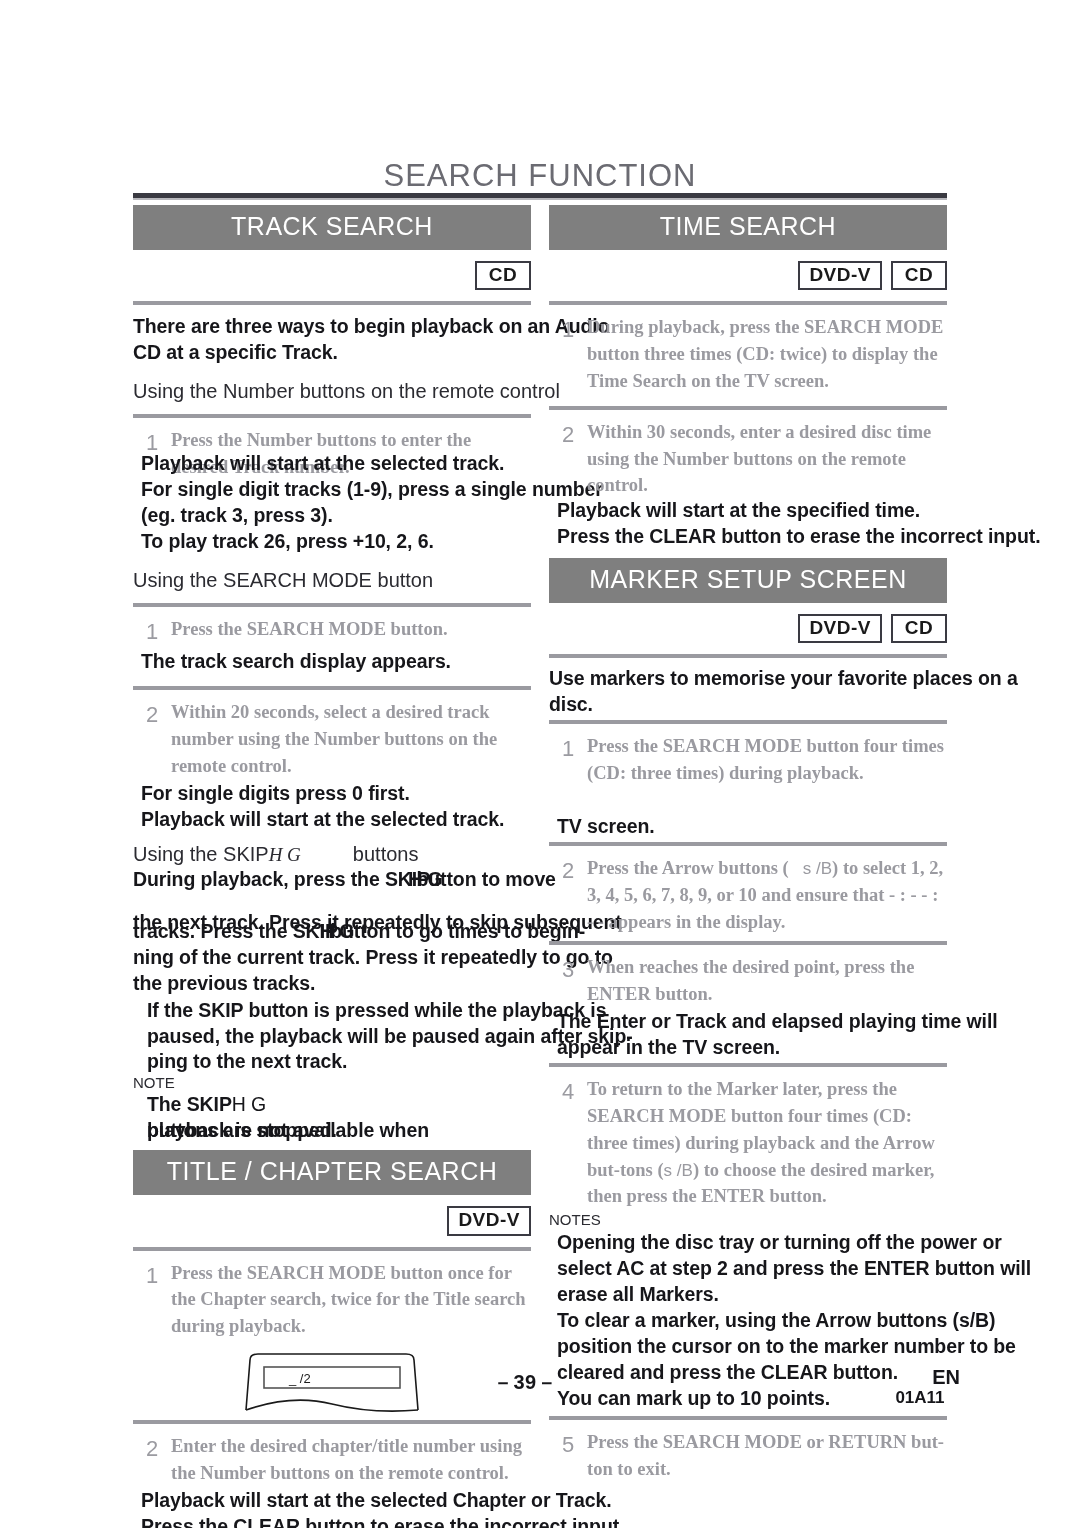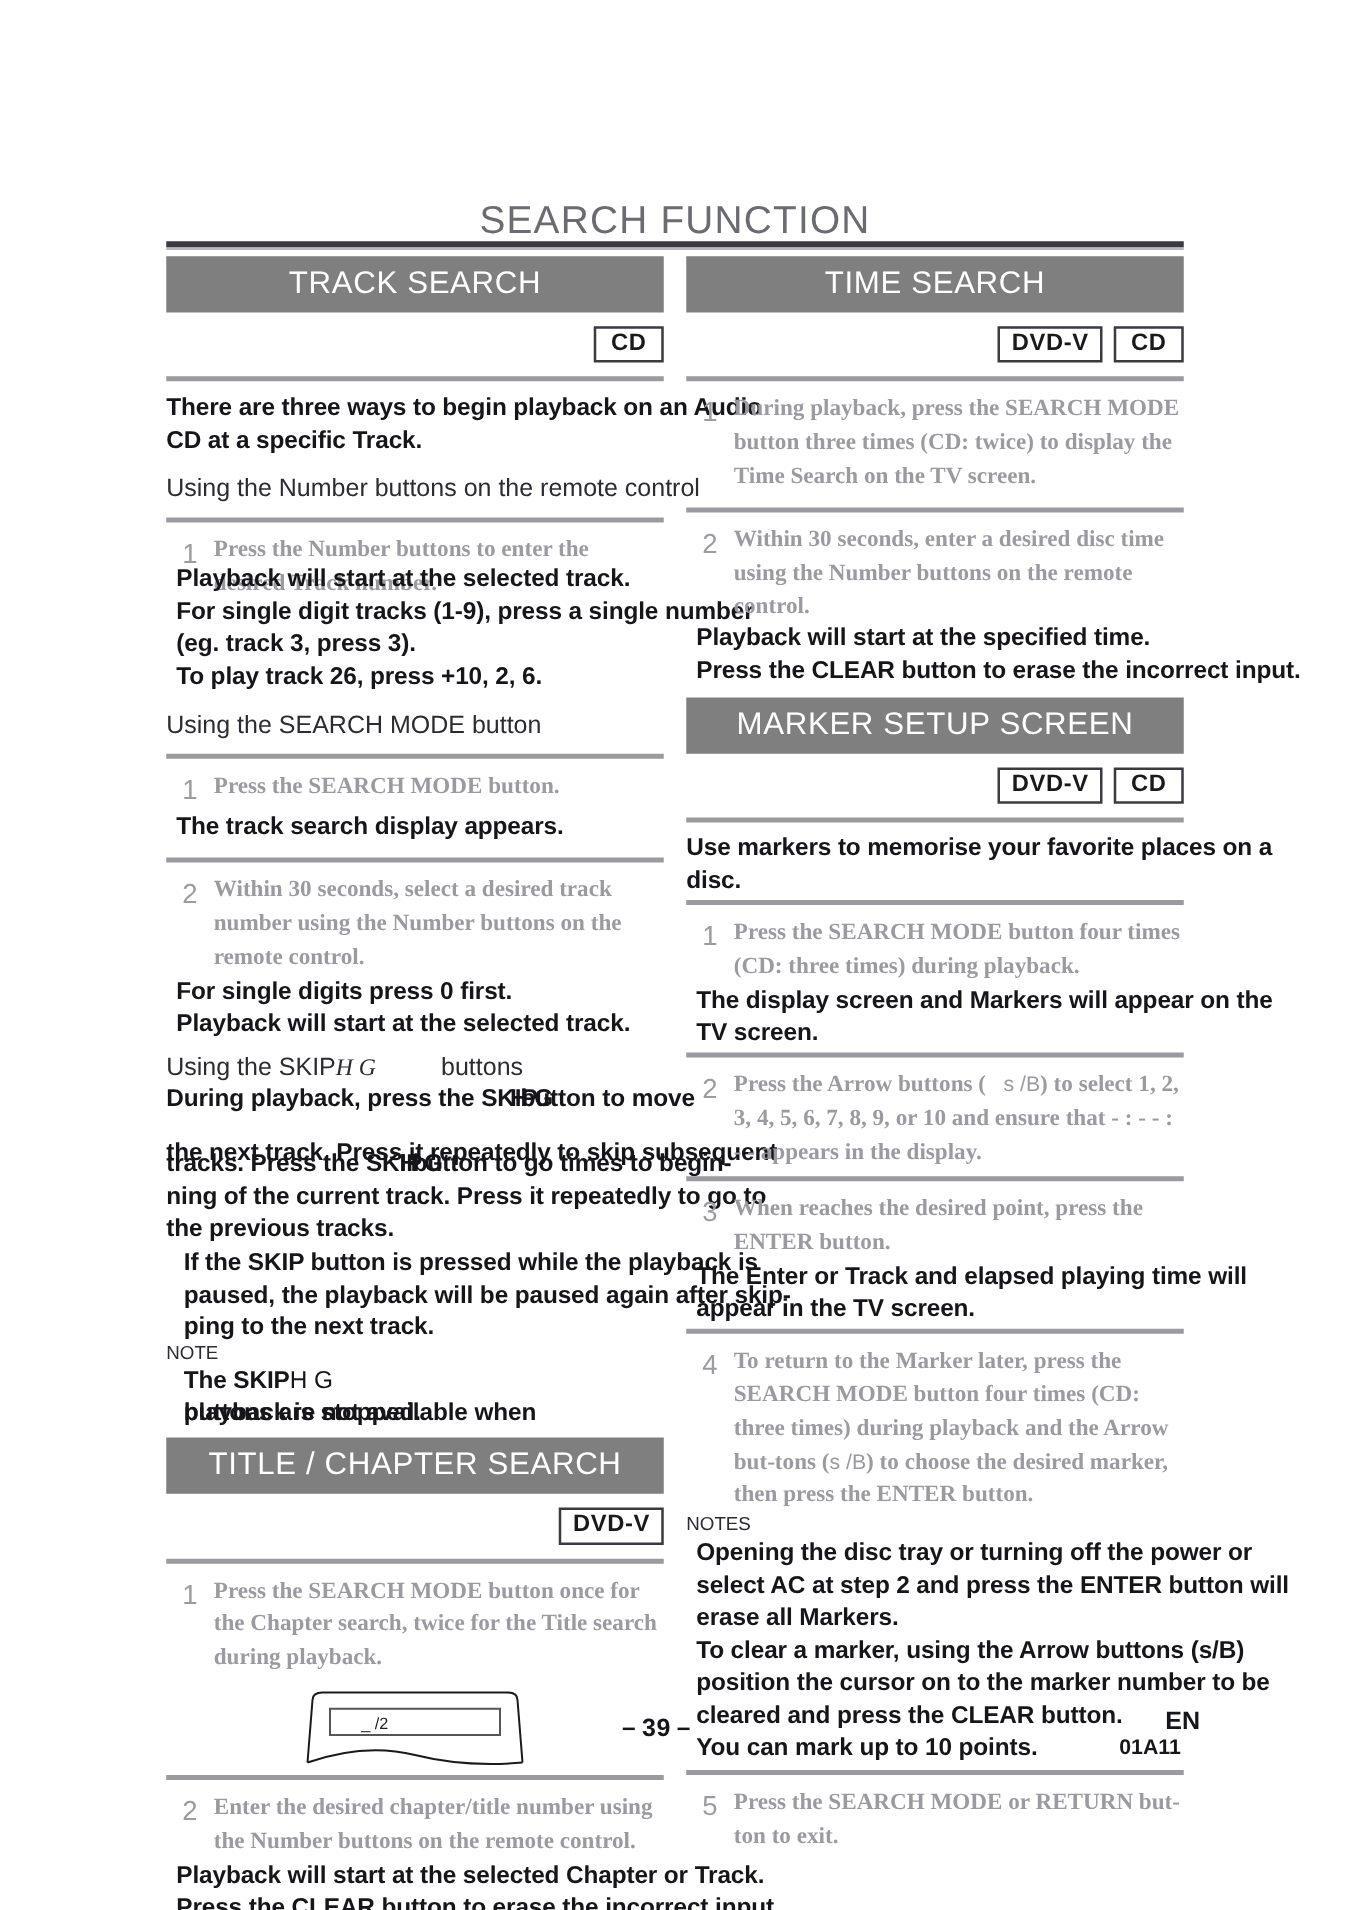--- a/index.html
+++ b/index.html
@@ -177,21 +177,21 @@
     <div class="step">
       <div class="step-num">1</div>
       <div class="step-body">Press the SEARCH MODE button.</div>
     </div>
     <div class="bold" style="margin-left:8px; margin-top:2px;">The track search display appears.</div>
 
     <div class="rule"></div>
 
     <div class="step">
       <div class="step-num">2</div>
-      <div class="step-body">Within 30 seconds, select a desired track number using the Number buttons on the remote control.</div>
+      <div class="step-body">Within 20 seconds, select a desired track number using the Number buttons on the remote control.</div>
     </div>
 
     <div style="position:relative; height:56px; margin-top:2px;">
       <div class="bold" style="position:absolute; left:8px; top:0;">For single digits press 0 first.</div>
       <div class="bold" style="position:absolute; left:8px; top:26px;">Playback will start at the selected track.</div>
     </div>
 
     <div class="subhead" style="margin-top:6px;">
       <span>Using the SKIP</span><span class="sym" style="font-size:19px;">H G</span><span style="display:inline-block;width:52px;"></span><span>buttons</span>
     </div>
@@ -302,21 +302,20 @@
     </div>
 
     <div class="rule" style="margin-top:0;"></div>
 
     <div class="step">
       <div class="step-num">1</div>
       <div class="step-body">Press the SEARCH MODE button four times (CD: three times) during playback.</div>
     </div>
 
     <div style="position:relative; height:54px; margin-top:1px;">
-      <div class="bold" style="position:absolute; left:8px; top:0;">The display screen and Markers will appear on the</div>
       <div class="bold" style="position:absolute; left:8px; top:26px;">TV screen.</div>
     </div>
 
     <div class="rule" style="margin-top:0;"></div>
 
     <div class="step">
       <div class="step-num">2</div>
       <div class="step-body">
         <span>Press the Arrow buttons (</span><span style="display:inline-block;width:14px;"></span><span class="sym-up" style="font-weight:400; font-size:17px;">s /B</span><span>) to select 1, 2, 3, 4, 5, 6, 7, 8, 9, or 10 and ensure that - : - - : - - appears in the display.</span>
       </div>

